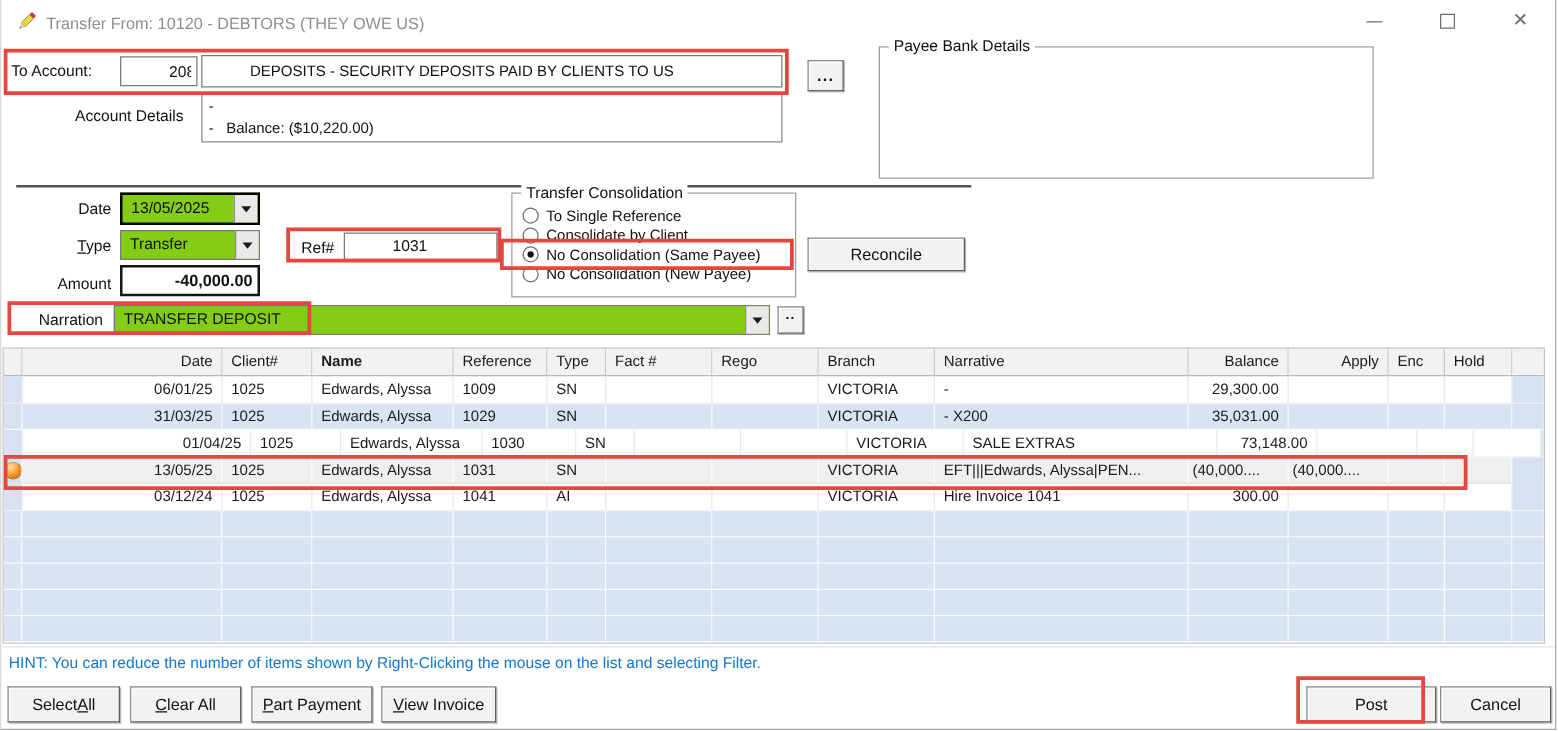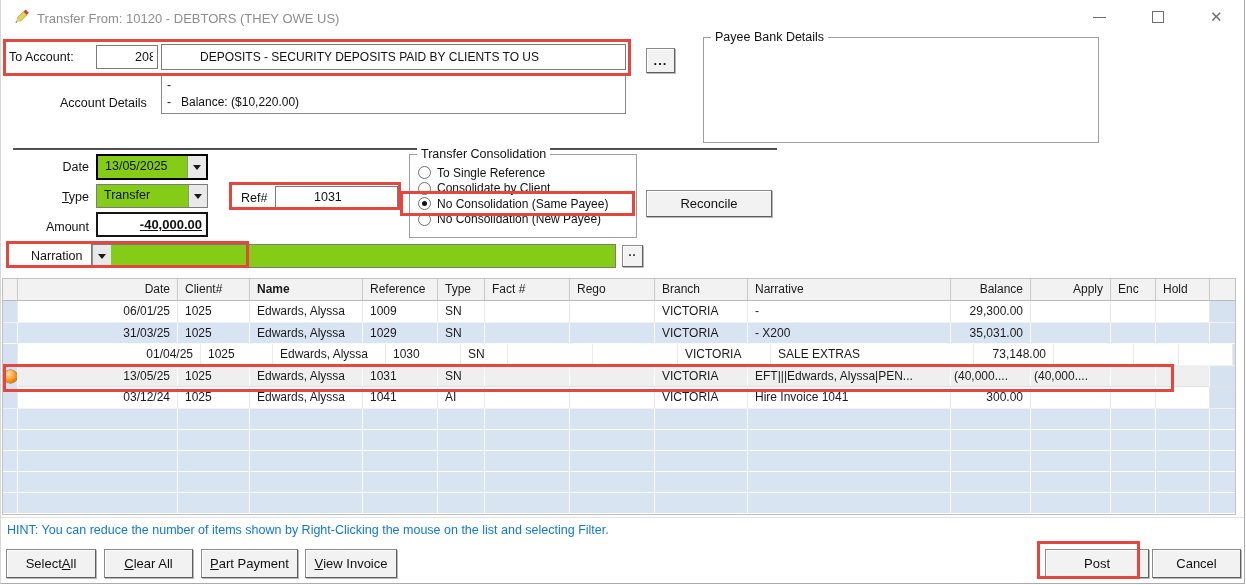--- a/index.html
+++ b/index.html
@@ -76,21 +76,21 @@
   <div class="winctl" style="left:1151px;top:11px;">
       <div class="maxbox"></div>
     </div>
   <div class="winctl" style="left:1209px;top:10px;font-size:15px;">✕</div>
 
   <div class="lbl" style="left:8px;top:50px;">To Account:</div>
   <input class="field" style="left: 95px; top: 45px; width: 62px; height: 24px;" readonly="" value="20800">
   <input class="field" style="left: 160px; top: 44px; width: 465px; height: 26px; font-size: 12px;" readonly="" value="DEPOSITS - SECURITY DEPOSITS PAID BY CLIENTS TO US">
   <div class="btn" style="left:645px;top:48px;width:29px;height:25px;font-weight:bold;letter-spacing:1px;">...</div>
 
-  <div class="lbl" style="left:59px;top:96px;text-align:right;">Account Details</div>
+  <div class="lbl" style="left:59px;top:86px;text-align:right;">Account Details</div>
   <div class="details-box" style="left:160px;top:75px;width:465px;height:39px;">-
 -   Balance: ($10,220.00)</div>
 
   <div class="groupbox" style="left:702px;top:37px;width:396px;height:106px;">
     <span class="gtitle">Payee Bank Details</span>
   </div>
 
   <div class="sep-dark"></div>
 
   <div class="lbl" style="left:28px;top:160px;width:60px;text-align:right;">Date</div>
@@ -103,21 +103,21 @@
 
   <div class="lbl" style="left:28px;top:190px;width:60px;text-align:right;"><u>T</u>ype</div>
   <div class="combo" style="left:95px;top:184px;width:112px;height:24px;">
     <span class="val">Transfer</span>
     <span class="arrowbtn">
         <span class="tri"></span>
       </span>
   </div>
 
   <div class="lbl" style="left:28px;top:220px;width:60px;text-align:right;">Amount</div>
-  <input class="field amount" style="left: 95px; top: 212px; width: 112px; height: 25px; text-decoration: underline;" readonly="" value="-40,000.00">
+  <input class="field amount" style="left: 95px; top: 212px; width: 112px; height: 25px;" readonly="" value="-40,000.00">
 
   <div class="lbl" style="left:240px;top:191px;">Ref#</div>
   <input class="field" style="left: 274px; top: 186px; width: 123px; height: 22px;" readonly="" value="1031">
 
   <div class="groupbox" style="left:408px;top:154px;width:228px;height:84px;">
     <span class="gtitle">Transfer Consolidation</span>
     <div style="position:absolute;left:0;top:10px;right:0;">
         <div class="radio-row">
           <span class="rb"></span>
           <span class="rlab">To Single Reference</span>
@@ -134,20 +134,21 @@
           <span class="rb"></span>
           <span class="rlab">No Consolidation (New Payee)</span>
         </div>
       </div>
   </div>
 
   <div class="btn" style="left:645px;top:190px;width:126px;height:27px;">Reconcile</div>
 
   <div class="lbl" style="left:30px;top:249px;">Narration</div>
   <div class="combo" style="left:90px;top:244px;width:525px;height:24px;">
+    <span class="val">TRANSFER DEPOSIT</span>
     <span class="arrowbtn">
         <span class="tri"></span>
       </span>
   </div>
   <div class="btn" style="left:621px;top:245px;width:21px;height:22px;font-weight:bold;font-size:11px;letter-spacing:1px;align-items:flex-start;">..</div>
 
   <div class="grid">
     <div class="g-h">
         <div class="hc " style="width: 15px;"></div>
         <div class="hc ar" style="width: 160px;">Date</div>

